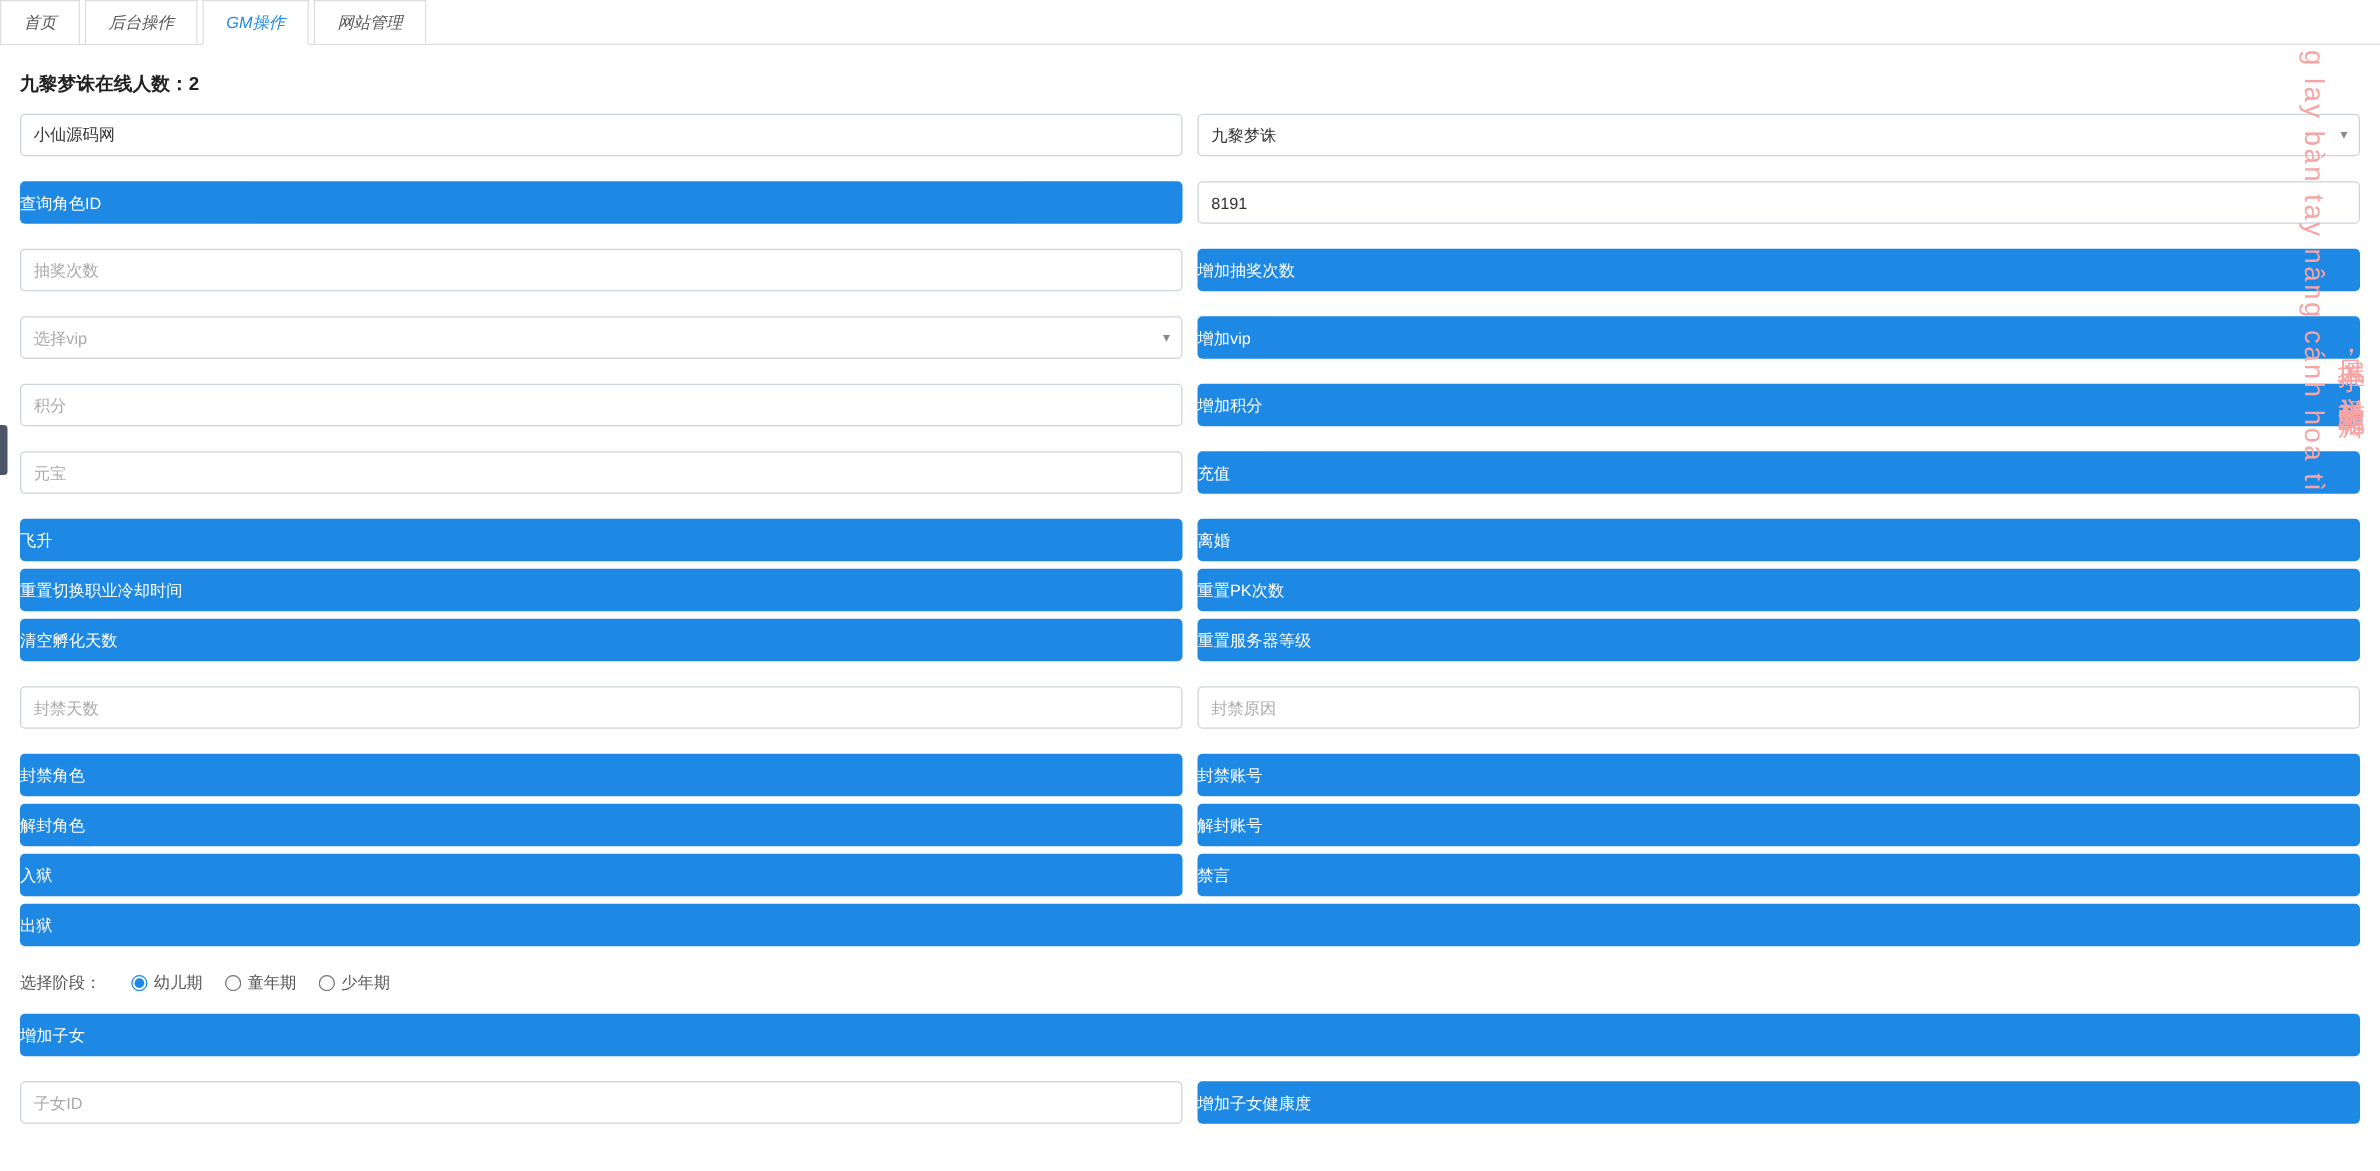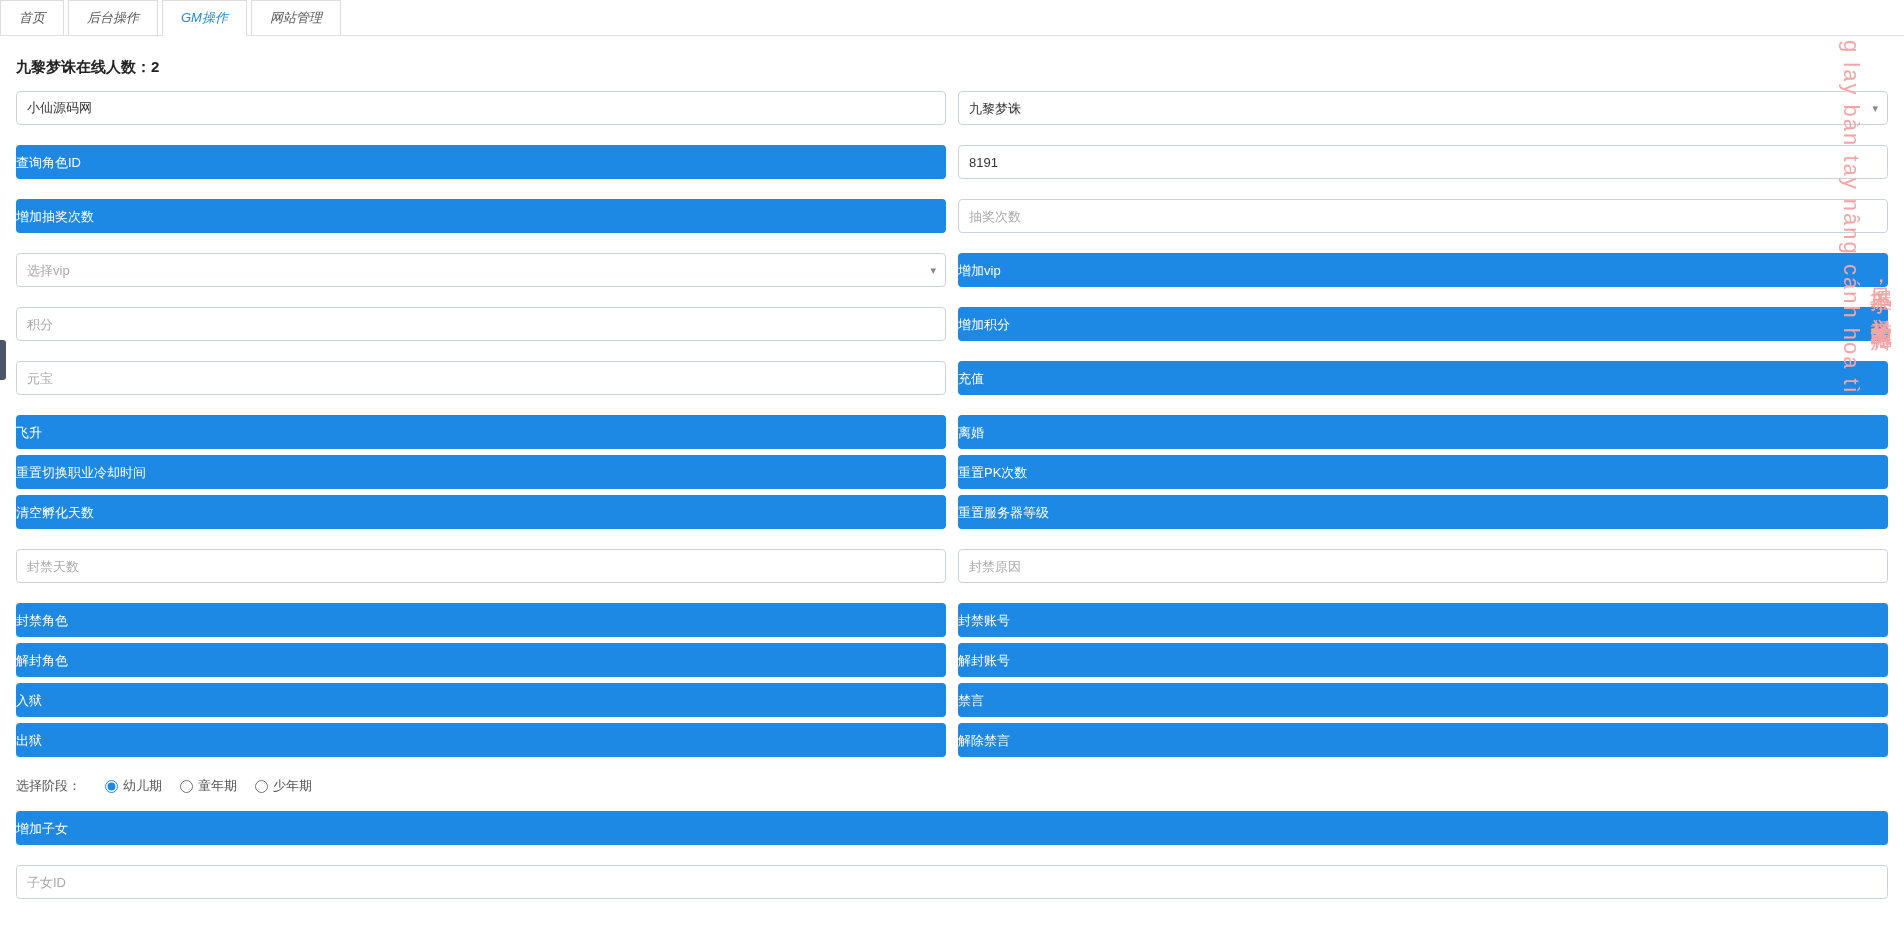--- a/index.html
+++ b/index.html
@@ -62,24 +62,24 @@
     <div class="col">
       <button class="btn">查询角色ID</button>
     </div>
     <div class="col">
       <input class="input" value="8191" style="">
     </div>
   </div>
 
   <div class="row">
     <div class="col">
-      <button class="btn">增加抽奖次数</button>
+      <input class="input" placeholder="抽奖次数" style="">
     </div>
     <div class="col">
-      <input class="input" placeholder="抽奖次数" style="">
+      <button class="btn">增加抽奖次数</button>
     </div>
   </div>
 
   <div class="row">
     <div class="col">
       <div class="select-wrap">
         <select class="select placeholder">
           <option>选择vip</option>
         </select>
         <span class="chevron">▾</span>
@@ -133,21 +133,20 @@
   <div class="row tight">
     <div class="col"><button class="btn">解封角色</button></div>
     <div class="col"><button class="btn">解封账号</button></div>
   </div>
   <div class="row tight">
     <div class="col"><button class="btn">入狱</button></div>
     <div class="col"><button class="btn">禁言</button></div>
   </div>
   <div class="row">
     <div class="col"><button class="btn">出狱</button></div>
-    <div class="col"><button class="btn">解除禁言</button></div>
   </div>
 
   <div class="radio-row">
     <span>选择阶段：</span>
     <div class="radio-group">
       <label class="radio-item">
         <input type="radio" name="stage" checked="" style="">
         <span>幼儿期</span>
       </label>
       <label class="radio-item">
@@ -160,19 +159,20 @@
       </label>
     </div>
   </div>
 
   <div class="row">
     <div class="col-full"><button class="btn">增加子女</button></div>
   </div>
 
   <div class="row">
     <div class="col"><input class="input" placeholder="子女ID" style=""></div>
+    <div class="col"><button class="btn">增加子女健康度</button></div>
   </div>
 
 </div>
 
 <div class="side-handle"></div>
 <div class="deco-right-1">风握手，举起爱的花瓣</div>
 <div class="deco-right-2">g lay bàn tay nâng cánh hoa tì</div>
 
 </body></html>

